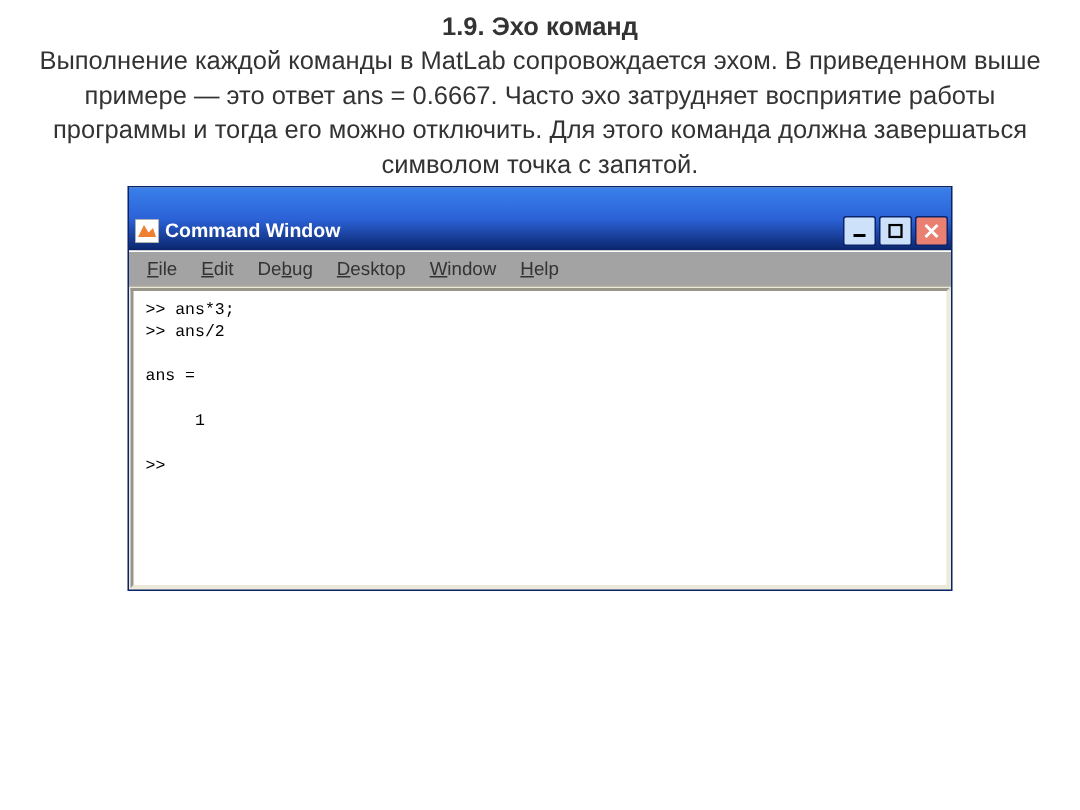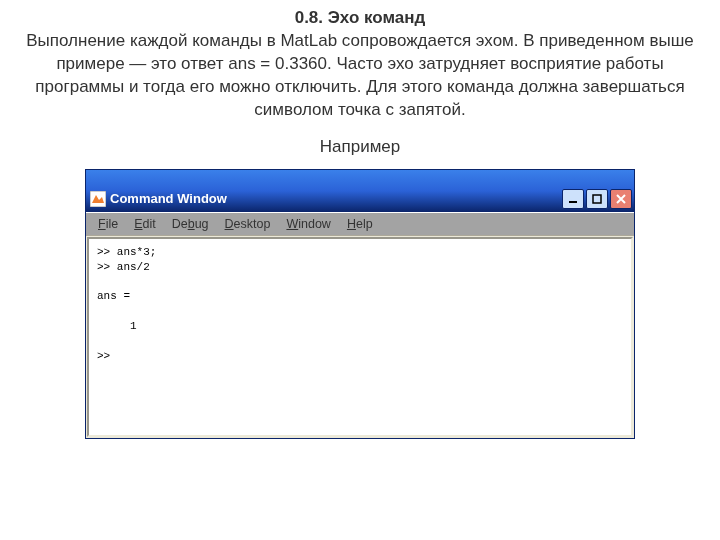--- a/index.html
+++ b/index.html
@@ -106,23 +106,22 @@
     padding: 6px 8px 8px 8px;
     min-height: 182px;
     color: #000;
     white-space: pre;
   }
 </style>
 </head>
 <body>
 
 <div class="page">
-  <p class="heading">0.8. Эхо команд</p>
-  <p class="para">Выполнение каждой команды в MatLab сопровождается эхом. В приведенном выше примере — это ответ ans = 0.3360. Часто эхо затрудняет восприятие работы программы и тогда его можно отключить. Для этого команда должна завершаться символом точка с запятой.</p>
-  <p class="para example-label">Например</p>
+  <p class="heading">1.9. Эхо команд</p>
+  <p class="para">Выполнение каждой команды в MatLab сопровождается эхом. В приведенном выше примере — это ответ ans = 0.6667. Часто эхо затрудняет восприятие работы программы и тогда его можно отключить. Для этого команда должна завершаться символом точка с запятой.</p>
 
   <div class="win-wrap">
     <div class="window">
       <div class="title-bar">
         <span class="title-icon">
           <svg width="16" height="16" viewBox="0 0 16 16">
             <rect x="0" y="0" width="16" height="16" fill="#fff" stroke="#999"></rect>
             <path d="M2 12 L6 4 L9 9 L12 6 L14 12 Z" fill="#f08030"></path>
           </svg>
         </span>

